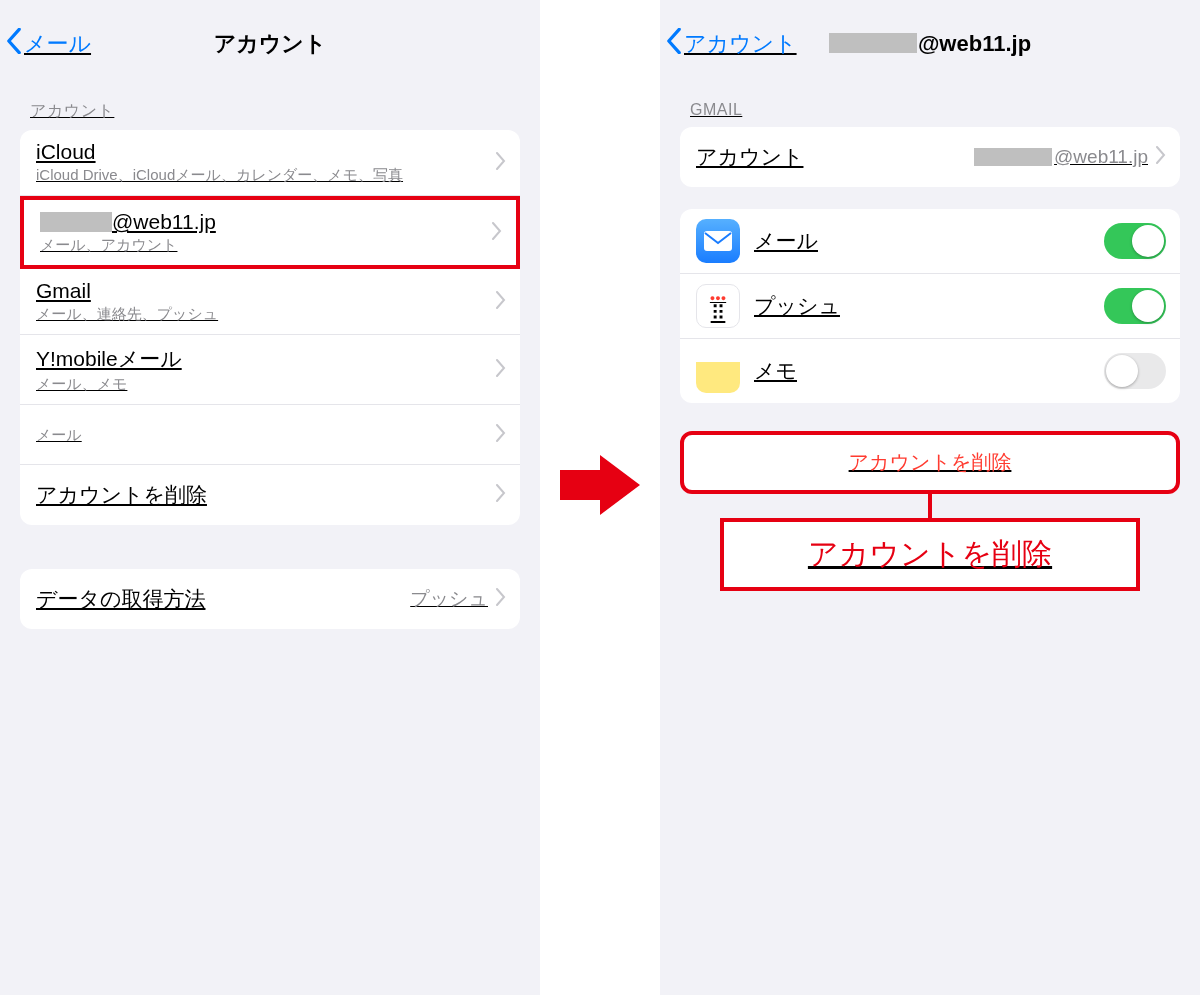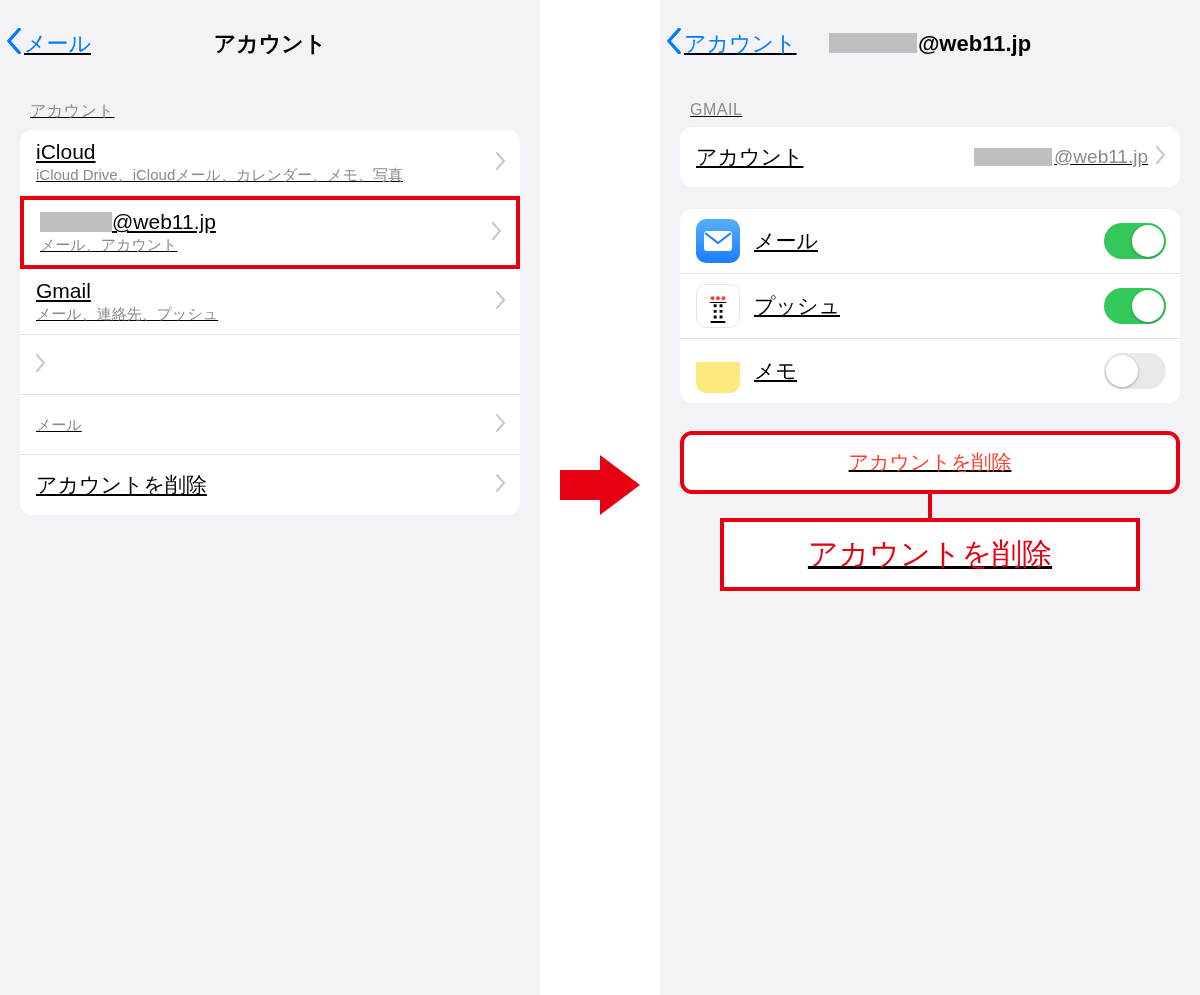--- a/index.html
+++ b/index.html
@@ -190,20 +190,24 @@
     <div class="row">
       <div class="row-main">
         <div class="row-title">Gmail</div>
         <div class="row-sub">メール、連絡先、プッシュ</div>
       </div>
       <span class="row-chevron"><svg viewBox="0 0 10 18">
             <polyline points="1,1 8,9 1,17" fill="none" stroke="#c7c7cc" stroke-width="2" stroke-linecap="round"></polyline>
           </svg></span>
     </div>
     <div class="row">
+      <div class="row-main">
+        <div class="row-title">Y!mobileメール</div>
+        <div class="row-sub">メール、メモ</div>
+      </div>
       <span class="row-chevron"><svg viewBox="0 0 10 18">
             <polyline points="1,1 8,9 1,17" fill="none" stroke="#c7c7cc" stroke-width="2" stroke-linecap="round"></polyline>
           </svg></span>
     </div>
     <div class="row">
       <div class="row-main">
         <div class="row-sub">メール</div>
       </div>
       <span class="row-chevron"><svg viewBox="0 0 10 18">
             <polyline points="1,1 8,9 1,17" fill="none" stroke="#c7c7cc" stroke-width="2" stroke-linecap="round"></polyline>
@@ -215,20 +219,31 @@
         </div>
       <span class="row-chevron"><svg viewBox="0 0 10 18">
             <polyline points="1,1 8,9 1,17" fill="none" stroke="#c7c7cc" stroke-width="2" stroke-linecap="round"></polyline>
           </svg></span>
     </div>
   </div>
 
   <div class="spacer"></div>
   <div class="spacer"></div>
 
+  <div class="group">
+    <div class="row">
+      <div class="row-main">
+          <div class="row-title">データの取得方法</div>
+        </div>
+      <div class="row-value">プッシュ</div>
+      <span class="row-chevron"><svg viewBox="0 0 10 18">
+            <polyline points="1,1 8,9 1,17" fill="none" stroke="#c7c7cc" stroke-width="2" stroke-linecap="round"></polyline>
+          </svg></span>
+    </div>
+  </div>
 </div>
 
 <div class="arrow-col">
   <div class="arrow">
     <svg viewBox="0 0 80 60">
         <polygon points="0,15 40,15 40,0 80,30 40,60 40,45 0,45" fill="#e60012"></polygon>
       </svg>
   </div>
 </div>
 

